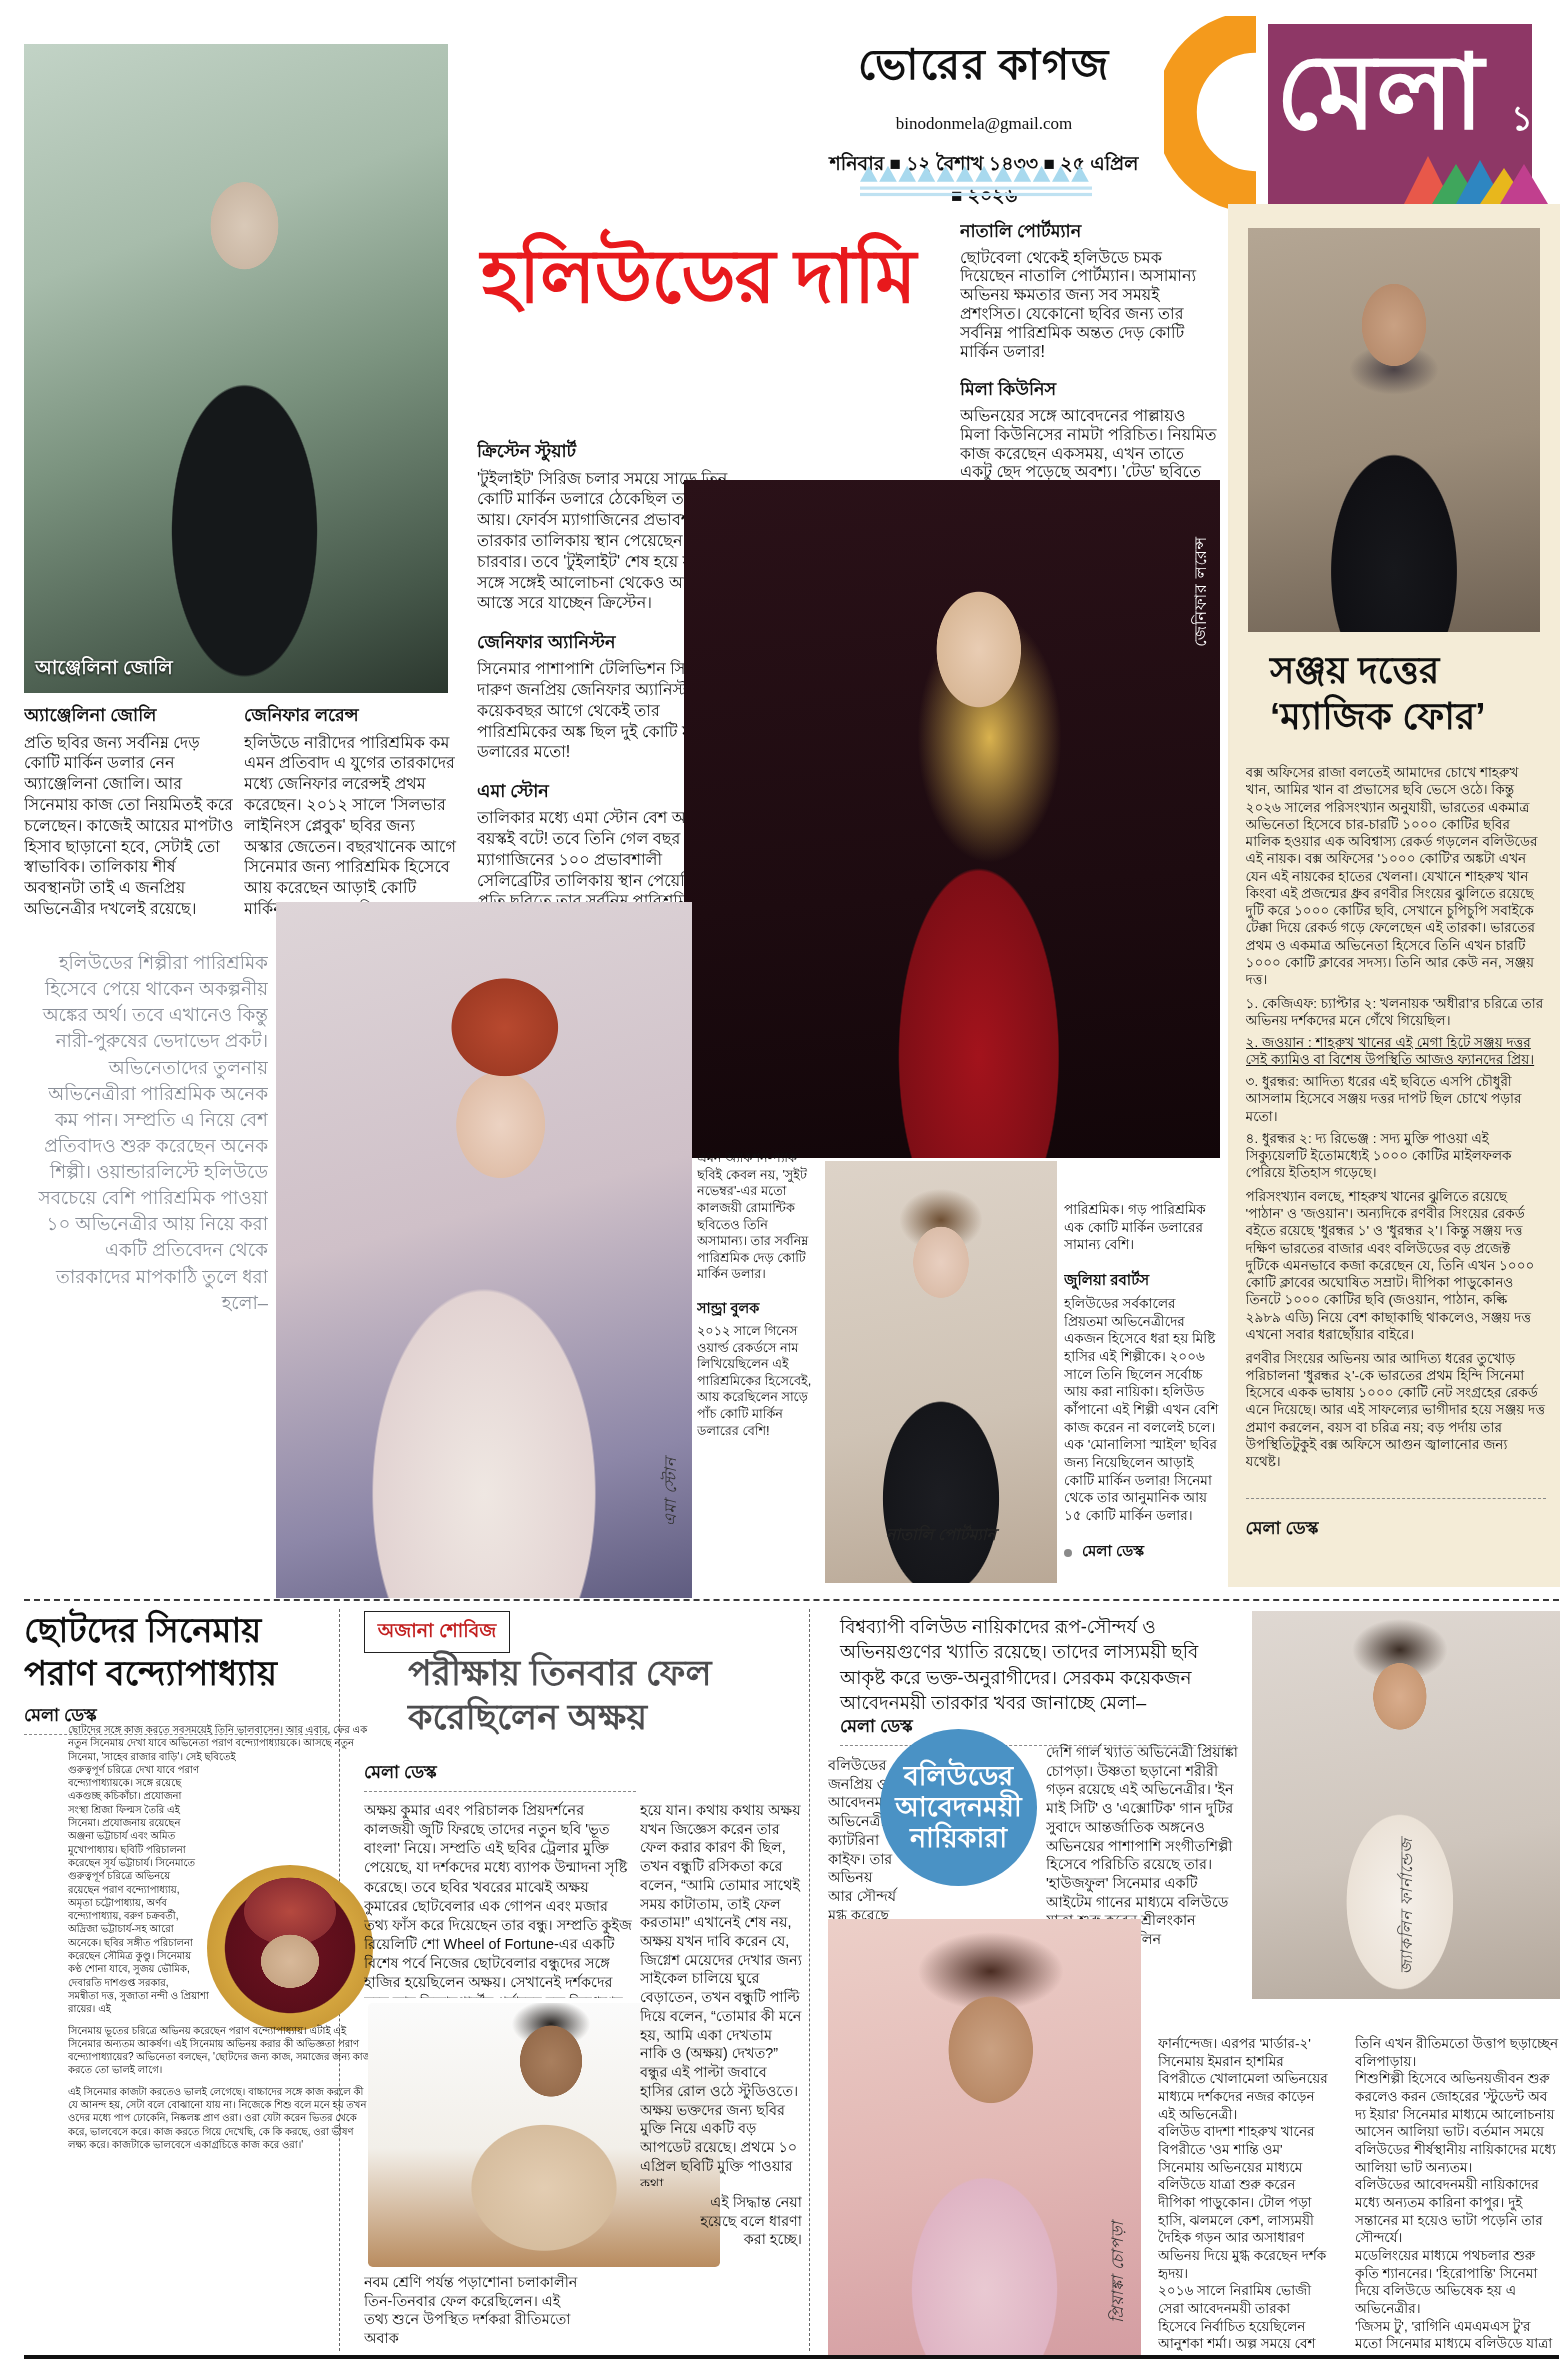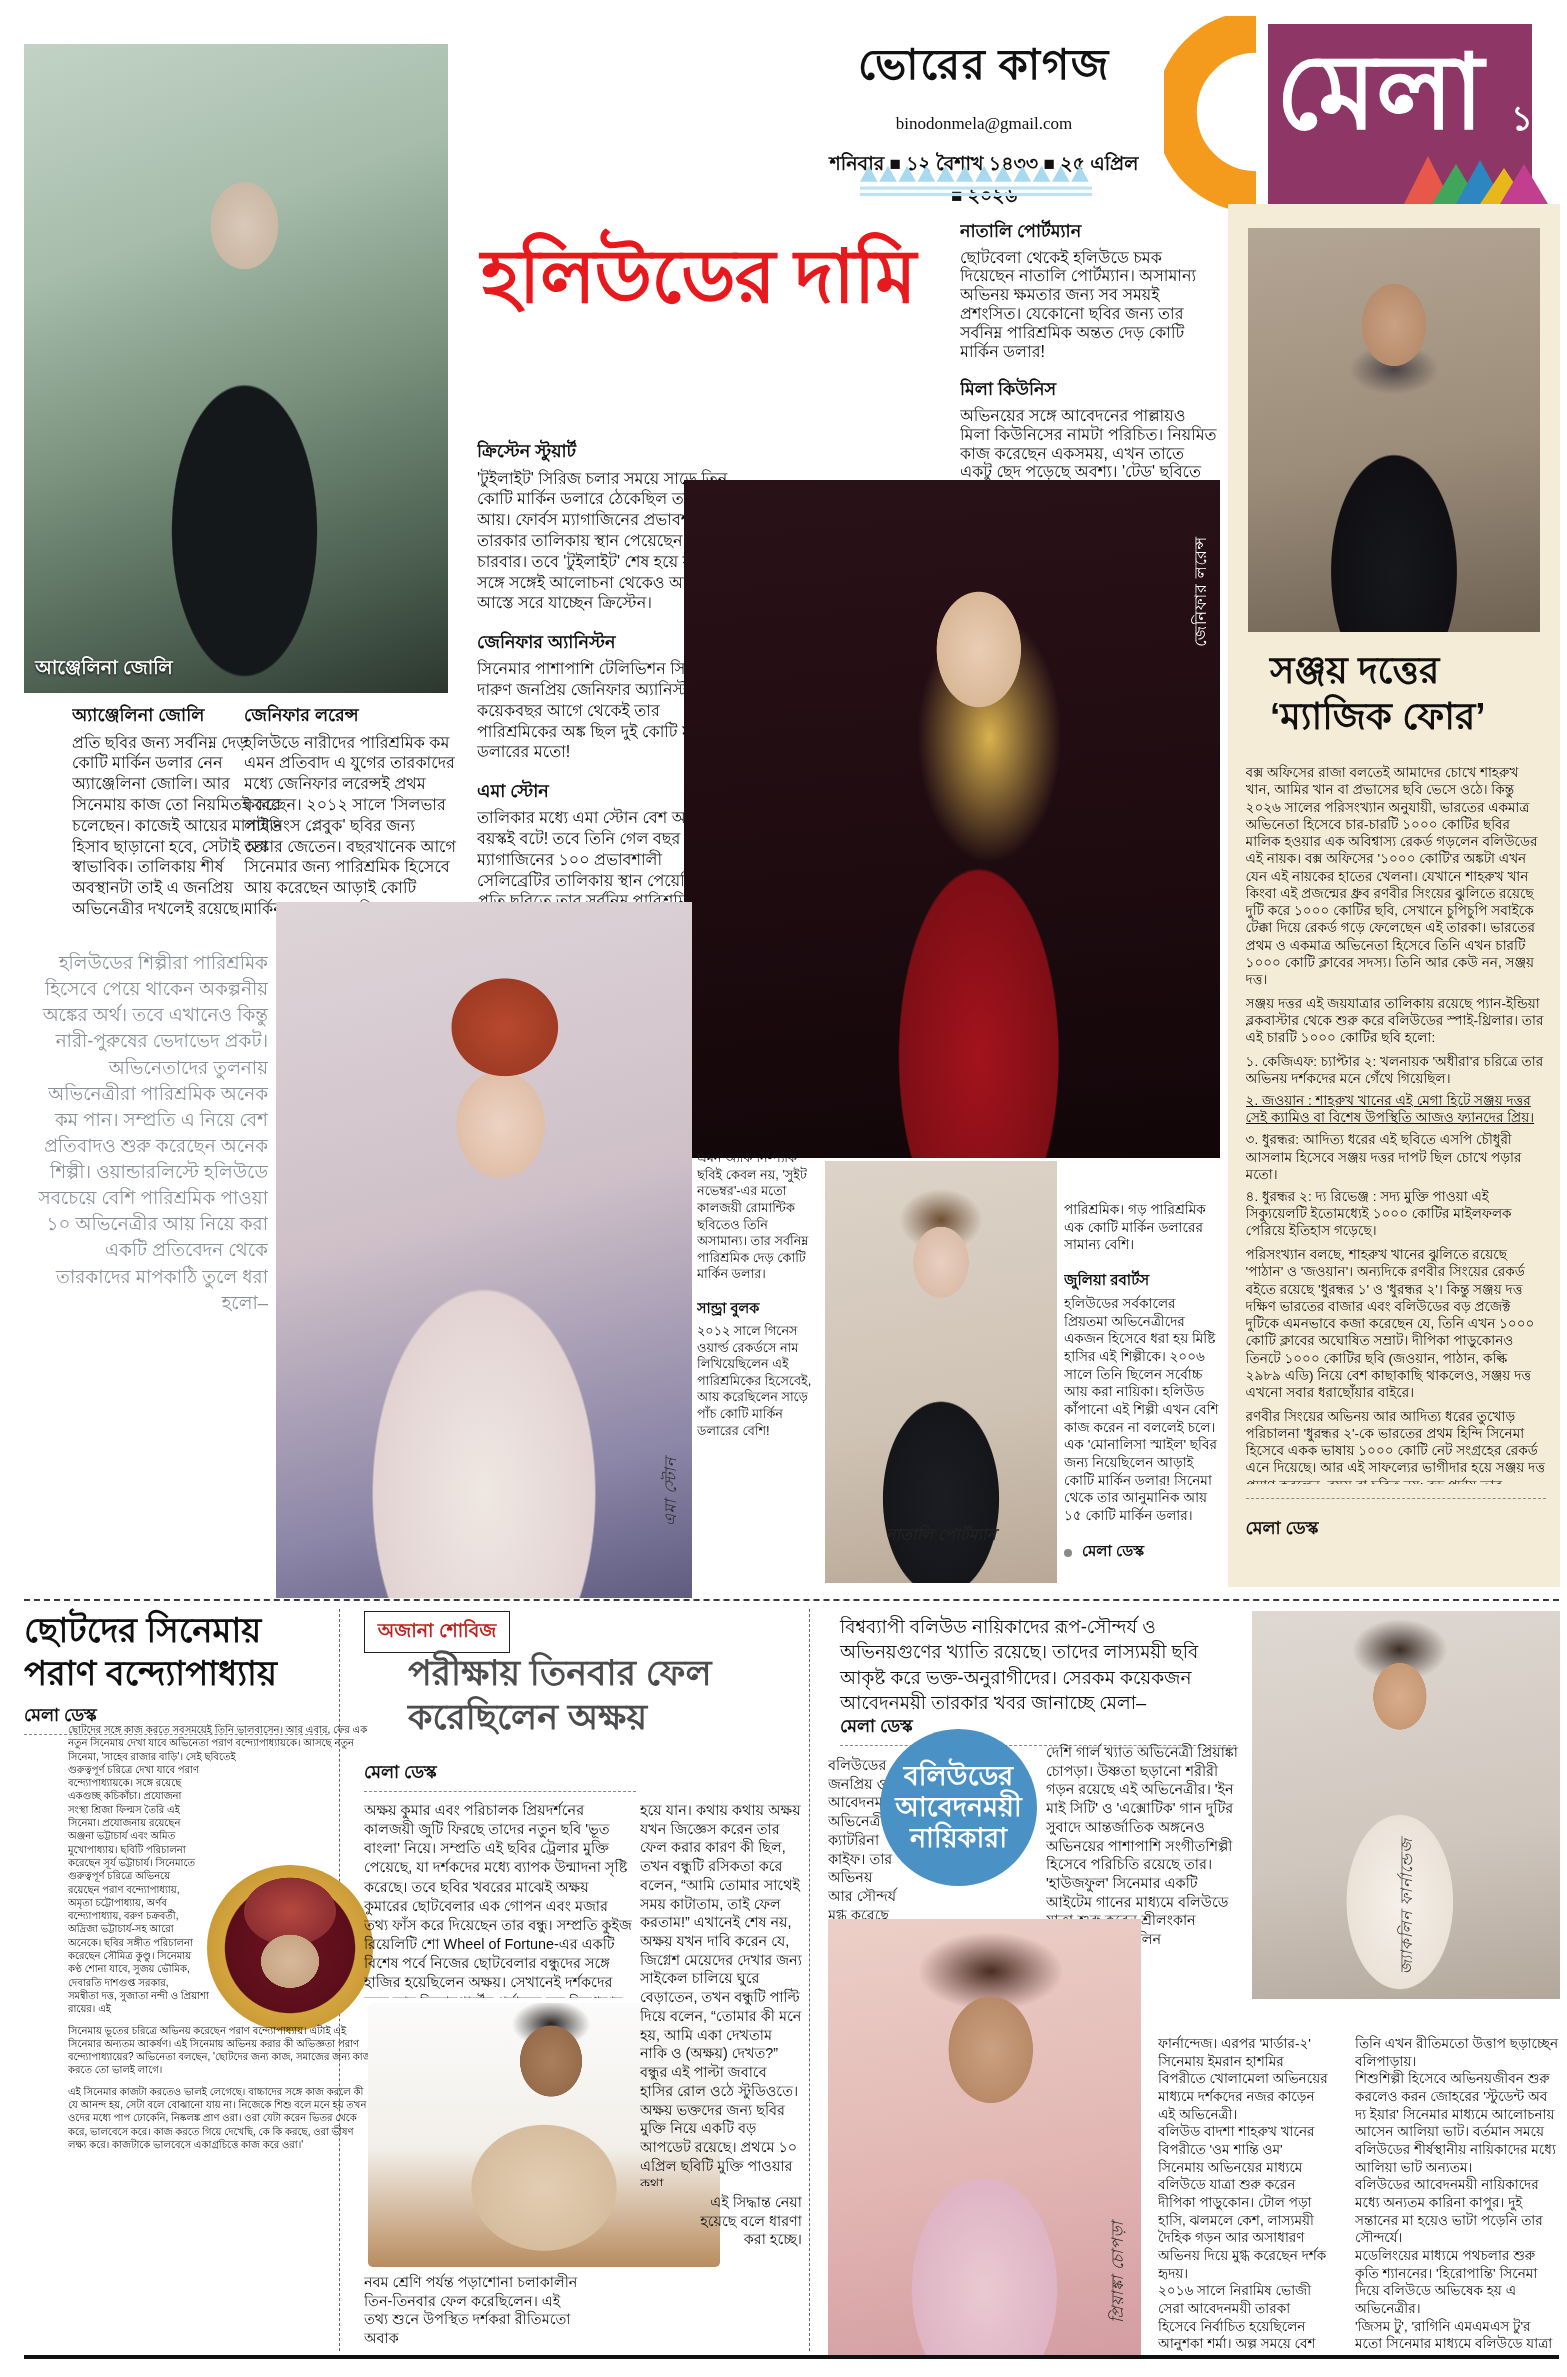--- a/index.html
+++ b/index.html
@@ -104,21 +104,21 @@
 
   <div class="abs photo" style="left:684px;top:480px;width:536px;height:678px;
        background:
          radial-gradient(ellipse 144px 336px at 55% 85%, #a3131c 0%, #7e0e16 55%, transparent 56%),
          radial-gradient(ellipse 76px 104px at 55% 25%, #e9cdb4 0%, #d9b897 55%, transparent 56%),
          radial-gradient(ellipse 120px 208px at 57% 38%, #d9b24e 0%, transparent 60%),
          linear-gradient(175deg,#2a1118 0%,#1d0b10 60%,#120609 100%);">
     <div class="cap-v abs" style="right:6.4px;top:56px;color:#ffffff;">জেনিফার লরেন্স</div>
   </div>
 
-  <div class="abs clip" style="left:24px;top:702px;width:210px;height:234px;margin-left:48px;">
+  <div class="abs clip" style="left:24px;top:702px;width:210px;height:234px;">
     <div class="sec-h">অ্যাঞ্জেলিনা জোলি</div>
     <p class="sec-p">প্রতি ছবির জন্য সর্বনিম্ন দেড় কোটি মার্কিন ডলার নেন অ্যাঞ্জেলিনা জোলি। আর সিনেমায় কাজ তো নিয়মিতই করে চলেছেন। কাজেই আয়ের মাপটাও হিসাব ছাড়ানো হবে, সেটাই তো স্বাভাবিক। তালিকায় শীর্ষ অবস্থানটা তাই এ জনপ্রিয় অভিনেত্রীর দখলেই রয়েছে।</p>
   </div>
   <div class="abs clip" style="left:244px;top:702px;width:214px;height:264px;">
     <div class="sec-h">জেনিফার লরেন্স</div>
     <p class="sec-p">হলিউডে নারীদের পারিশ্রমিক কম এমন প্রতিবাদ এ যুগের তারকাদের মধ্যে জেনিফার লরেন্সই প্রথম করেছেন। ২০১২ সালে 'সিলভার লাইনিংস প্লেবুক' ছবির জন্য অস্কার জেতেন। বছরখানেক আগে সিনেমার জন্য পারিশ্রমিক হিসেবে আয় করেছেন আড়াই কোটি মার্কিন ডলারের বেশি।</p>
   </div>
 
   <div class="abs intro-gray clip" style="left:34px;top:950px;width:234px;height:512px;">হলিউডের শিল্পীরা পারিশ্রমিক হিসেবে পেয়ে থাকেন অকল্পনীয় অঙ্কের অর্থ। তবে এখানেও কিন্তু নারী-পুরুষের ভেদাভেদ প্রকট। অভিনেতাদের তুলনায় অভিনেত্রীরা পারিশ্রমিক অনেক কম পান। সম্প্রতি এ নিয়ে বেশ প্রতিবাদও শুরু করেছেন অনেক শিল্পী। ওয়ান্ডারলিস্টে হলিউডে সবচেয়ে বেশি পারিশ্রমিক পাওয়া ১০ অভিনেত্রীর আয় নিয়ে করা একটি প্রতিবেদন থেকে তারকাদের মাপকাঠি তুলে ধরা হলো–</div>
 
@@ -161,21 +161,20 @@
            radial-gradient(ellipse 104px 192px at 50% 85%, #17181c 0%, #101014 60%, transparent 61%),
            radial-gradient(ellipse 58px 74px at 50% 24%, #c9a183 0%, #b88d6e 55%, transparent 56%),
            radial-gradient(ellipse 64px 36px at 50% 35%, #4b4246 0%, transparent 70%),
            linear-gradient(170deg,#b4a694 0%,#9c8d7a 55%,#6f6254 100%);"></div>
     <div class="abs" style="left:20px;top:444px;width:296px;margin-left:22px;">
       <div class="headline-blk">সঞ্জয় দত্তের</div>
       <div class="headline-blk">‘ম্যাজিক ফোর’</div>
     </div>
     <div class="abs clip" style="left:17.6px;top:560px;width:300px;height:720px;font-size:13.6px;line-height:1.27;">
       <p style="margin:0 0 6.4px 0;">বক্স অফিসের রাজা বলতেই আমাদের চোখে শাহরুখ খান, আমির খান বা প্রভাসের ছবি ভেসে ওঠে। কিন্তু ২০২৬ সালের পরিসংখ্যান অনুযায়ী, ভারতের একমাত্র অভিনেতা হিসেবে চার-চারটি ১০০০ কোটির ছবির মালিক হওয়ার এক অবিশ্বাস্য রেকর্ড গড়লেন বলিউডের এই নায়ক। বক্স অফিসের '১০০০ কোটি'র অঙ্কটা এখন যেন এই নায়কের হাতের খেলনা। যেখানে শাহরুখ খান কিংবা এই প্রজন্মের ধ্রুব রণবীর সিংয়ের ঝুলিতে রয়েছে দুটি করে ১০০০ কোটির ছবি, সেখানে চুপিচুপি সবাইকে টেক্কা দিয়ে রেকর্ড গড়ে ফেলেছেন এই তারকা। ভারতের প্রথম ও একমাত্র অভিনেতা হিসেবে তিনি এখন চারটি ১০০০ কোটি ক্লাবের সদস্য। তিনি আর কেউ নন, সঞ্জয় দত্ত।</p>
-      <p style="margin:0 0 6.4px 0;">সঞ্জয় দত্তর এই জয়যাত্রার তালিকায় রয়েছে প্যান-ইন্ডিয়া ব্লকবাস্টার থেকে শুরু করে বলিউডের স্পাই-থ্রিলার। তার এই চারটি ১০০০ কোটির ছবি হলো:</p>
       <p style="margin:0 0 4.8px 0;">১. কেজিএফ: চ্যাপ্টার ২: খলনায়ক 'অধীরা'র চরিত্রে তার অভিনয় দর্শকদের মনে গেঁথে গিয়েছিল।</p>
       <p style="margin:0 0 4.8px 0;text-decoration:underline;">২. জওয়ান : শাহরুখ খানের এই মেগা হিটে সঞ্জয় দত্তর সেই ক্যামিও বা বিশেষ উপস্থিতি আজও ফ্যানদের প্রিয়।</p>
       <p style="margin:0 0 4.8px 0;">৩. ধুরন্ধর: আদিত্য ধরের এই ছবিতে এসপি চৌধুরী আসলাম হিসেবে সঞ্জয় দত্তর দাপট ছিল চোখে পড়ার মতো।</p>
       <p style="margin:0 0 6.4px 0;">৪. ধুরন্ধর ২: দ্য রিভেঞ্জ : সদ্য মুক্তি পাওয়া এই সিক্যুয়েলটি ইতোমধ্যেই ১০০০ কোটির মাইলফলক পেরিয়ে ইতিহাস গড়েছে।</p>
       <p style="margin:0 0 6.4px 0;">পরিসংখ্যান বলছে, শাহরুখ খানের ঝুলিতে রয়েছে 'পাঠান' ও 'জওয়ান'। অন্যদিকে রণবীর সিংয়ের রেকর্ড বইতে রয়েছে 'ধুরন্ধর ১' ও 'ধুরন্ধর ২'। কিন্তু সঞ্জয় দত্ত দক্ষিণ ভারতের বাজার এবং বলিউডের বড় প্রজেক্ট দুটিকে এমনভাবে কজা করেছেন যে, তিনি এখন ১০০০ কোটি ক্লাবের অঘোষিত সম্রাট। দীপিকা পাড়ুকোনও তিনটে ১০০০ কোটির ছবি (জওয়ান, পাঠান, কল্কি ২৯৮৯ এডি) নিয়ে বেশ কাছাকাছি থাকলেও, সঞ্জয় দত্ত এখনো সবার ধরাছোঁয়ার বাইরে।</p>
       <p style="margin:0 0 6.4px 0;">রণবীর সিংয়ের অভিনয় আর আদিত্য ধরের তুখোড় পরিচালনা 'ধুরন্ধর ২'-কে ভারতের প্রথম হিন্দি সিনেমা হিসেবে একক ভাষায় ১০০০ কোটি নেট সংগ্রহের রেকর্ড এনে দিয়েছে। আর এই সাফল্যের ভাগীদার হয়ে সঞ্জয় দত্ত প্রমাণ করলেন, বয়স বা চরিত্র নয়; বড় পর্দায় তার উপস্থিতিটুকুই বক্স অফিসে আগুন জ্বালানোর জন্য যথেষ্ট।</p>
 
     </div>
     <div class="abs dotline" style="left:17.6px;top:1294px;width:300px;"></div>
     <div class="abs byline" style="left:17.6px;top:1311px;">মেলা ডেস্ক</div>

